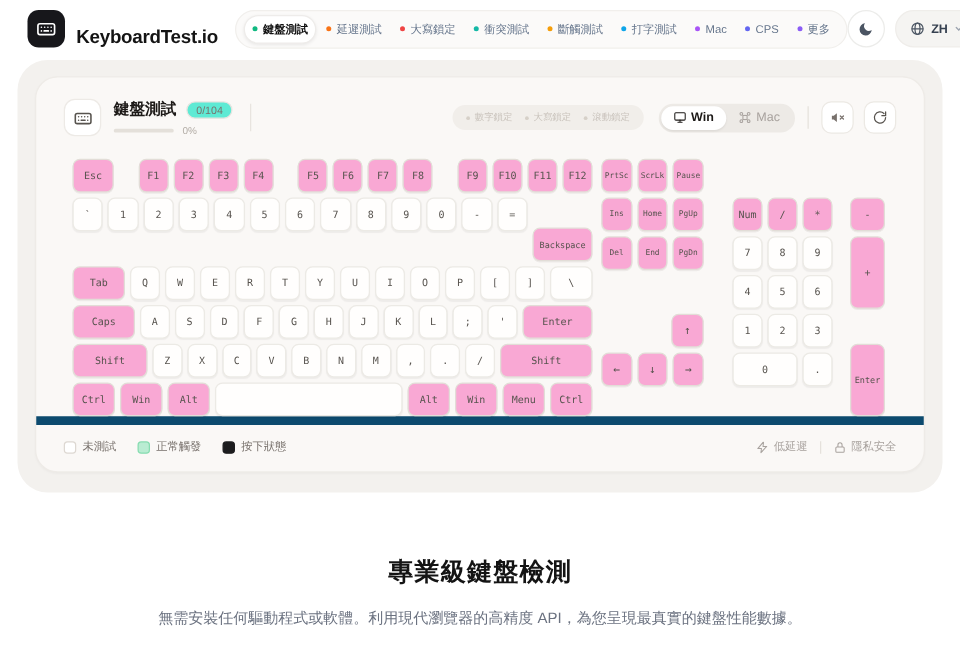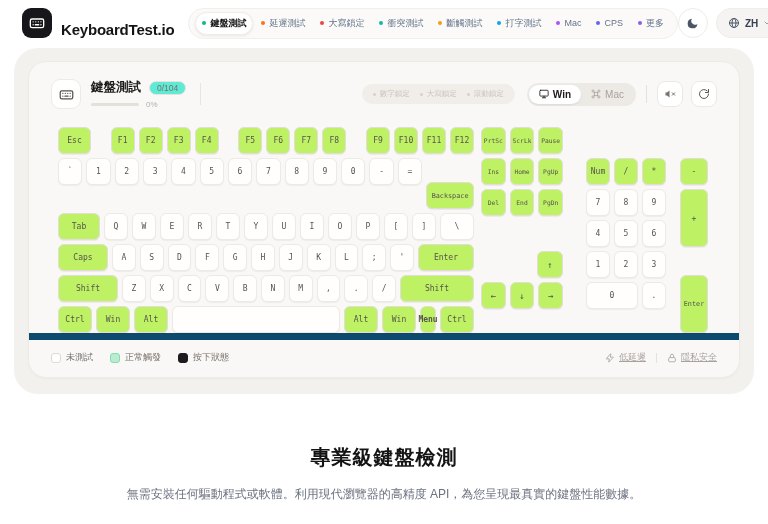--- a/index.html
+++ b/index.html
@@ -45,33 +45,33 @@
   .kb-main{position:absolute;left:7px;top:0;width:416px;}
   .kb-nav{position:absolute;left:430px;top:0;width:82px;}
   .kb-np{position:absolute;left:535px;top:31px;width:130px;display:flex;gap:14px;}
   .np-left{width:80px;display:flex;flex-direction:column;}
   .np-right{width:28px;display:flex;flex-direction:column;gap:4px;}
   .np-right .key{width:28px;}
   .krow{display:flex;gap:4px;margin-bottom:4px;}
   .key{height:27px;border-radius:6px;display:flex;align-items:center;justify-content:center;
     font-family:"DejaVu Sans Mono",monospace;font-size:8px;color:#57534e;cursor:pointer;flex:0 0 auto;}
   .key.n{background:#fffefd;border:1px solid #eceae5;box-shadow:0 1px 1px rgba(28,25,23,.05);}
-  .key.fn{background:#bef264;border:1px solid #e2ddd7;box-shadow:0 1px 0 rgba(28,25,23,.06);}
+  .key.fn{background:#f9a8d4;border:1px solid #e2ddd7;box-shadow:0 1px 0 rgba(28,25,23,.06);}
   .key.grow{flex:1 1 0;}
   .key.tiny{font-size:6.8px;margin-top:24px;}
   .sp{flex:1 1 0;}
   .key.ghost{visibility:hidden;}
   .kb-nav .key{font-size:6.3px;}
   .kb-nav .key.big{font-size:9px;}
   
   .legend{margin:24px -22px 0;border-top:7px solid #0c4a6e;padding:11px 22px 13px;display:flex;}
   .leg-item{display:flex;align-items:center;gap:5px;font-size:9px;color:#78716c;margin-right:17px;white-space:nowrap;}
   .swatch{width:10px;height:10px;border-radius:3px;flex:0 0 auto;}
   .foot-badges{margin-left:auto;display:flex;align-items:center;gap:10px;}
-  .fbadge{display:flex;align-items:center;gap:4px;font-size:9px;color:#a8a29e;white-space:nowrap;text-decoration:underline;}
+  .fbadge{display:flex;align-items:center;gap:4px;font-size:9px;color:#a8a29e;white-space:nowrap;}
   .fdiv{width:1px;height:10px;background:#e5e1dc;}
   
   .hero{margin-top:50px;text-align:center;}
   .hero h1{margin:0;font-size:20px;font-weight:bold;color:#141414;letter-spacing:1px;}
   .hero p{margin:13px auto 0;width:540px;font-size:12px;line-height:1.75;color:#6b7280;}
 </style>
 </head>
 <body>
 
 <div class="topnav">
@@ -287,21 +287,21 @@
             <div class="key n grow">/</div>
             <div class="key fn" style="width: 74px;">Shift</div>
           </div>
           <div class="krow">
             <div class="key fn" style="width: 34px;">Ctrl</div>
             <div class="key fn" style="width: 34px;">Win</div>
             <div class="key fn" style="width: 34px;">Alt</div>
             <div class="key n grow"></div>
             <div class="key fn" style="width: 34px;">Alt</div>
             <div class="key fn" style="width: 34px;">Win</div>
-            <div class="key fn" style="width: 16px; font-weight: bold;">Menu</div>
+            <div class="key fn" style="width: 34px;">Menu</div>
             <div class="key fn" style="width: 34px;">Ctrl</div>
           </div>
         </div>
       <div class="kb-nav">
           <div class="krow">
             <div class="key fn grow">PrtSc</div>
             <div class="key fn grow">ScrLk</div>
             <div class="key fn grow">Pause</div>
           </div>
           <div class="krow">

